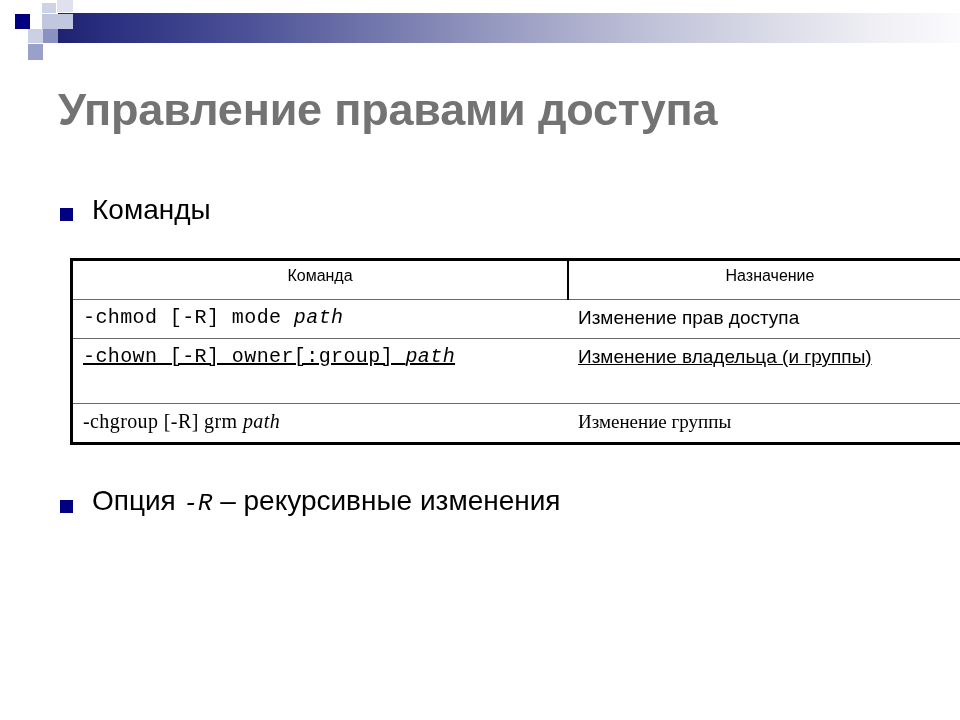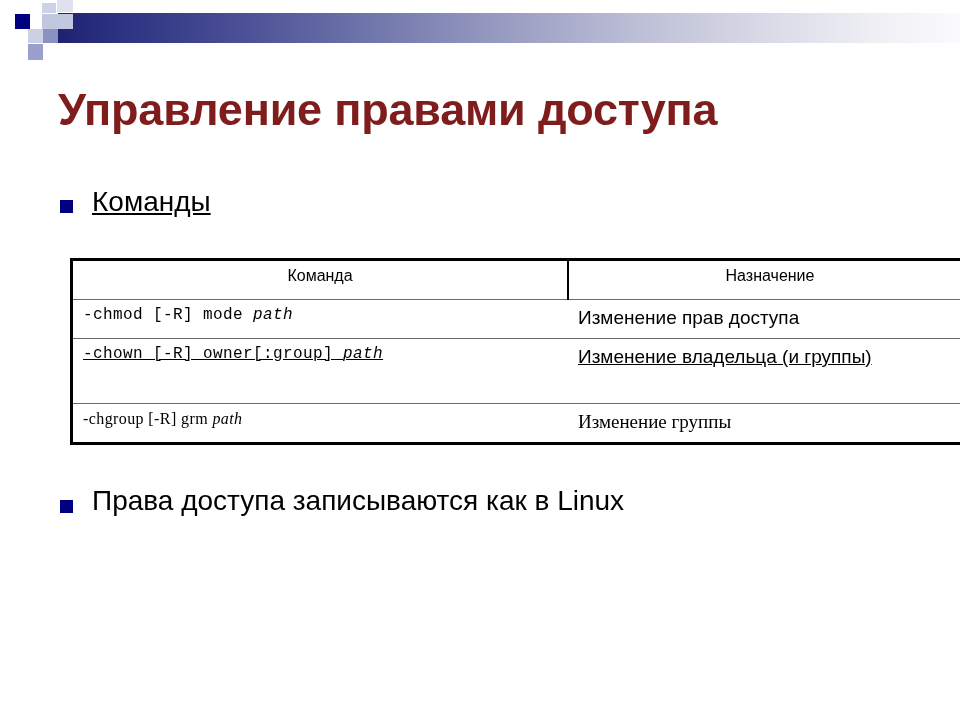--- a/index.html
+++ b/index.html
@@ -41,33 +41,32 @@
   .sq { position: absolute; }
 
   
   #page-title {
     position: absolute;
     left: 58px;
     top: 84px;
     width: 860px;
     font-size: 45px;
     font-weight: bold;
-    color: #7f1d1d;
+    color: #737373;
     letter-spacing: -0.2px;
     line-height: 1.15;
     white-space: nowrap;
   }
 
   
   #slide-body {
     position: absolute;
     left: 0;
-    top: 188px;
+    top: 196px;
     width: 940px;
-    text-decoration: underline;
   }
   .bullet-row {
     display: flex;
     align-items: flex-start;
     margin-left: 60px;
   }
   .bullet-marker {
     width: 13px;
     height: 13px;
     background: #000080;
@@ -118,21 +117,21 @@
 
   #commands-table th {
     font-size: 16px;
     font-weight: normal;
     text-align: center;
     color: #000000;
     height: 26px;
   }
   td.cmd-cell {
     font-family: "Liberation Mono", "DejaVu Sans Mono", monospace;
-    font-size: 16px;
+    font-size: 20px;
     color: #000000;
     white-space: pre;
     letter-spacing: 0.4px;
   }
   td.cmd-cell .arg {
     font-style: italic;
   }
   td.desc-cell {
     font-size: 19px;
     color: #000000;
@@ -182,17 +181,17 @@
     <td class="desc-cell">Изменение владельца (и группы)</td>
   </tr>
   <tr class="row-h1">
     <td class="cmd-cell"><span>-chgroup [-R] grm </span><span class="arg">path</span></td>
     <td class="desc-cell">Изменение группы</td>
   </tr>
 </tbody>
   </table>
 
 <div class="bullets-lower">
-  <div class="bullet-row b3">
+  <div class="bullet-row b2">
     <span class="bullet-marker"></span>
-    <span class="bullet-text">Права доступа записываются как в Linux</span>
+    <span class="bullet-text"><span>Опция </span><span class="mono-ital">-R</span><span> – рекурсивные изменения</span></span>
   </div>
 </div>
 
 </body></html>

